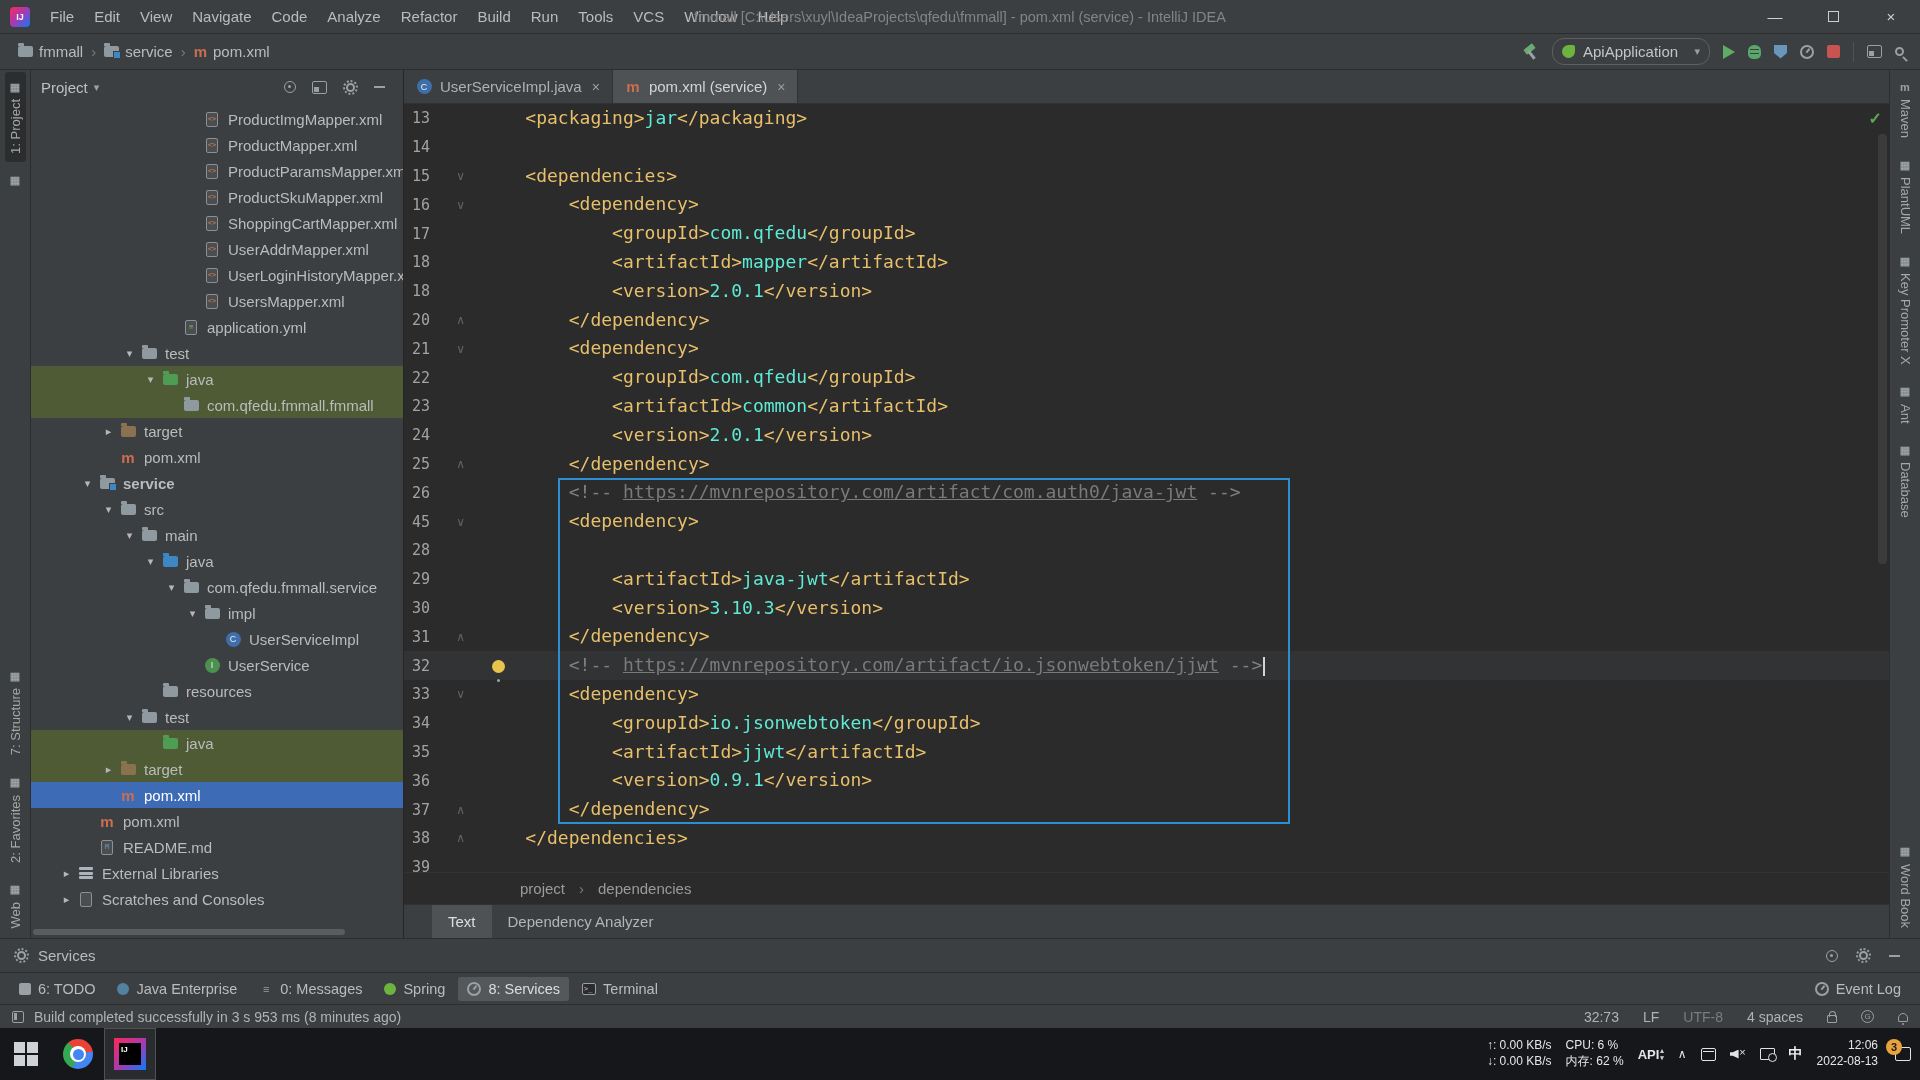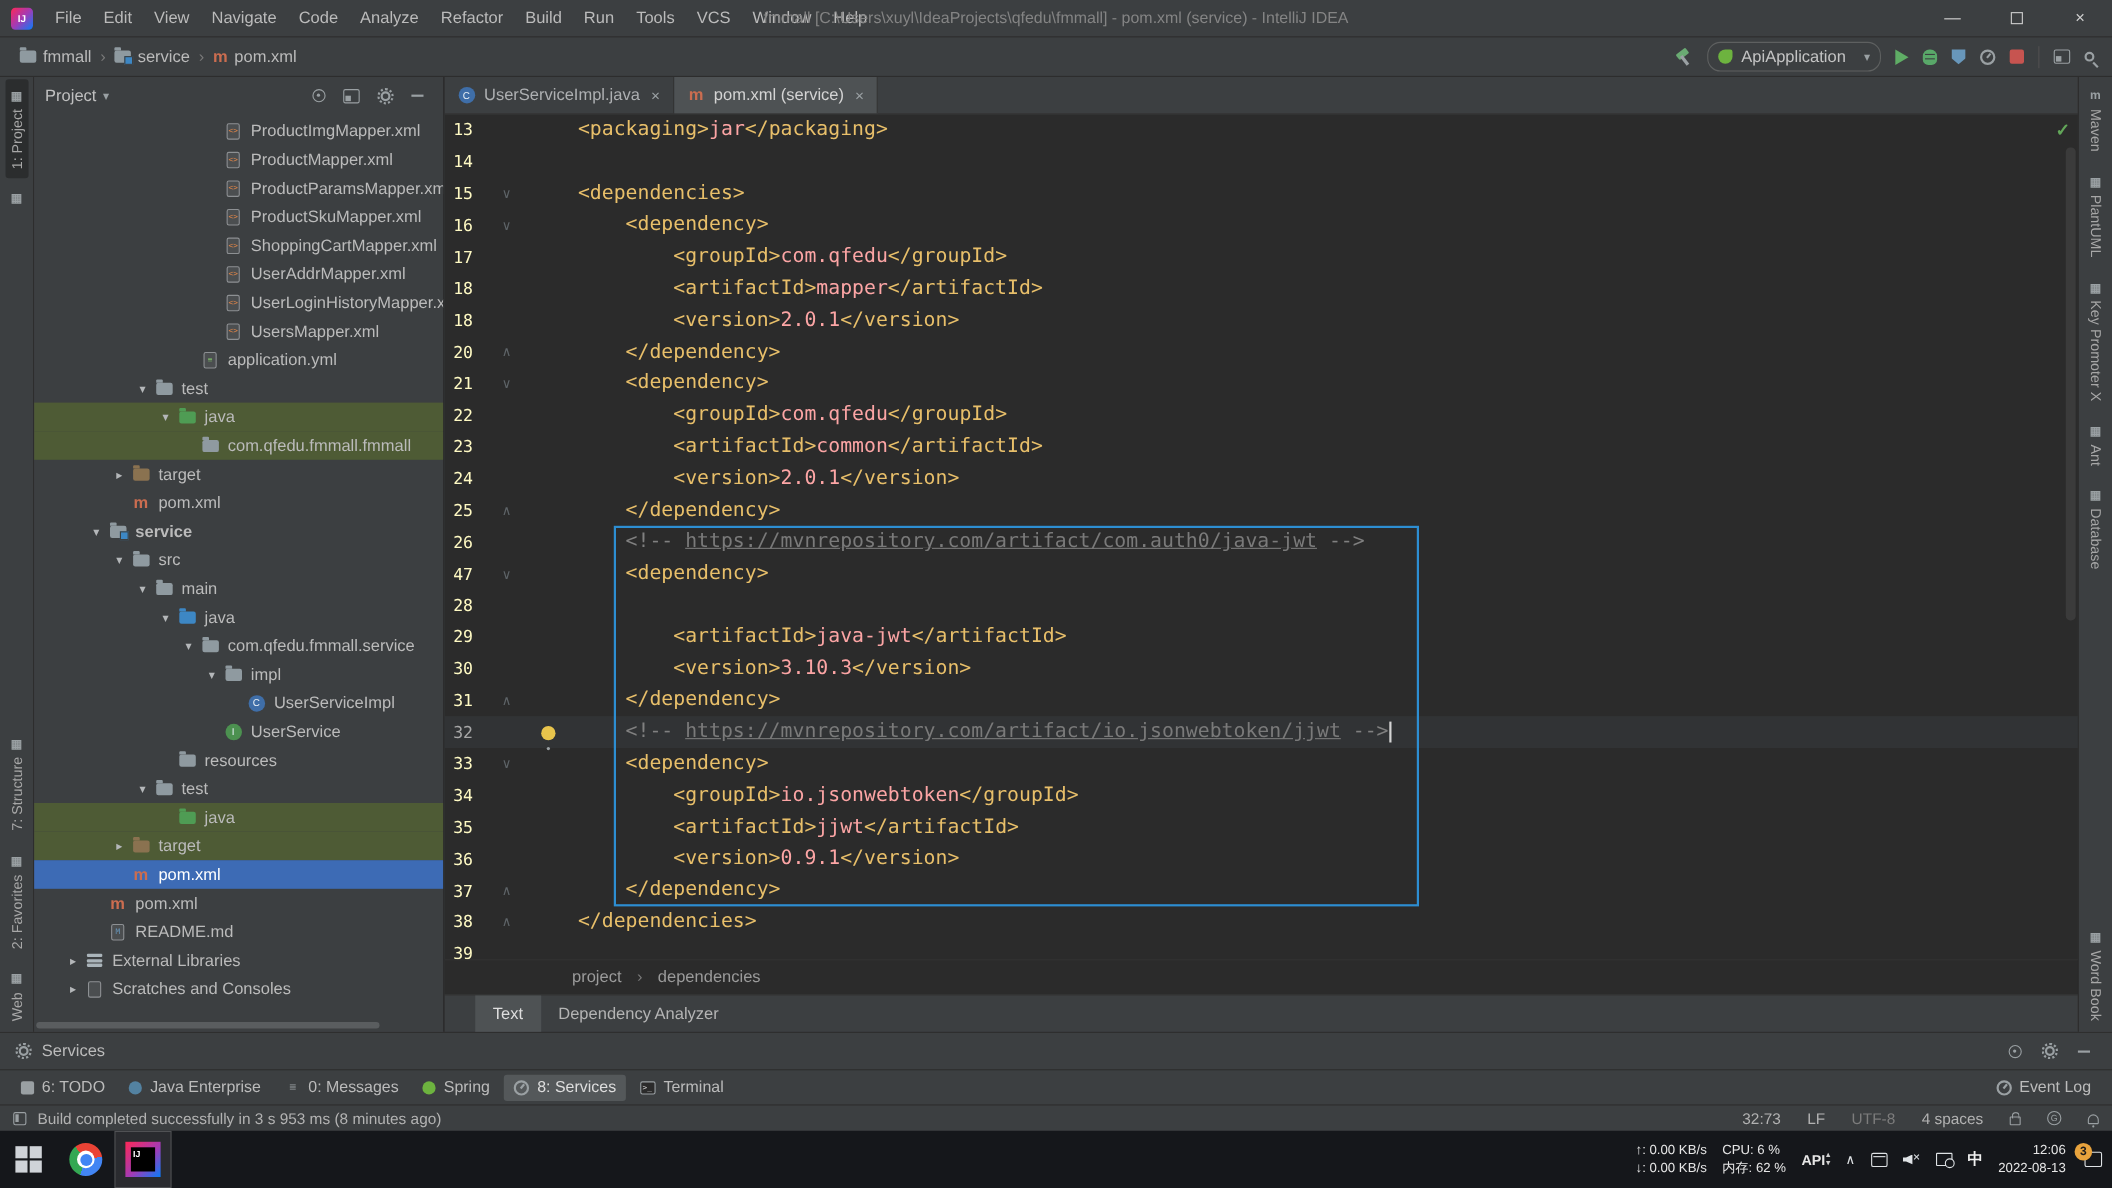--- a/index.html
+++ b/index.html
@@ -97,26 +97,26 @@
   
   .editor{flex:1;display:flex;flex-direction:column;min-width:0;background:#2b2b2b}
   .tabbar{height:34px;background:#3c3f41;display:flex;align-items:stretch;flex:none;border-bottom:1px solid #323232}
   .tab{display:flex;align-items:center;gap:8px;padding:0 12px;font-size:15px;color:#aeb0b2;border-right:1px solid #323232}
   .tab.active{background:#4e5254;color:#d4d4d4}
   .tclose{color:#9aa0a3;font-size:14px;margin-left:2px}
   .ticon{width:16px;height:16px;display:flex;align-items:center;justify-content:center;flex:none}
   .code-wrap{position:relative;height:768px;overflow:hidden;flex:none}
   .cl{display:flex;align-items:center;height:28.8px}
   .cl.cur{background:#313335}
-  .ln{width:26px;text-align:right;font:15px "DejaVu Sans Mono",monospace;color:#fef9c3;flex:none}
+  .ln{width:26px;text-align:right;font:15px "DejaVu Sans Mono",monospace;color:#a3a3a3;flex:none}
   .cl.cur .ln{color:#a7a7a7}
   .fold{width:44px;text-align:right;padding-right:9px;color:#5e6468;font-size:12px;flex:none}
   .ct{font:18px/28.8px "DejaVu Sans Mono",monospace;white-space:pre}
   .ct{padding-left:8px}
-  .sg-t{color:#e8bf6a}.sg-x{color:#fca5a5}.sg-c{color:#808080}
+  .sg-t{color:#e8bf6a}.sg-x{color:#5eead4}.sg-c{color:#808080}
   .sg-l{color:#7a7a7a;text-decoration:underline}
   .caret2{display:inline-block;width:2px;height:19px;background:#d4d4d4;vertical-align:middle;margin-left:1px}
   .sel-box{position:absolute;left:154px;top:374.4px;width:732px;height:346px;border:2px solid #2d8ed2;pointer-events:none}
   .bulb{position:absolute;left:88px;top:556px;width:13px;height:13px;border-radius:50%;background:#e8c44c;box-shadow:0 14px 0 -5px #9aa0a3}
   .insp{position:absolute;top:5px;right:7px;color:#62a659;font-size:16px;font-weight:bold}
   .vthumb{position:absolute;right:2px;top:30px;width:9px;height:430px;background:rgba(255,255,255,.08);border-radius:4px}
   .xmlcrumbs{height:32px;display:flex;align-items:center;gap:14px;padding-left:116px;color:#9b9b9b;background:#2b2b2b;border-top:1px solid #323232;flex:none}
   .edtabs{height:34px;background:#3c3f41;display:flex;align-items:stretch;padding-left:28px;border-top:1px solid #323232;flex:none}
   .edtab{display:flex;align-items:center;padding:0 16px;color:#b4b4b4}
   .edtab.active{background:#4e5254;color:#dedede}
@@ -578,21 +578,21 @@
               <span class="ln">25</span>
               <span class="fold">∧</span>
               <span class="ct"><span class="sg-x">        </span><span class="sg-t">&lt;/dependency&gt;</span></span>
             </div>
             <div class="cl">
               <span class="ln">26</span>
               <span class="fold"></span>
               <span class="ct"><span class="sg-x">        </span><span class="sg-c">&lt;!-- </span><span class="sg-l">https://mvnrepository.com/artifact/com.auth0/java-jwt</span><span class="sg-c"> --&gt;</span></span>
             </div>
             <div class="cl">
-              <span class="ln">47</span>
+              <span class="ln">45</span>
               <span class="fold">∨</span>
               <span class="ct"><span class="sg-x">        </span><span class="sg-t">&lt;dependency&gt;</span></span>
             </div>
             <div class="cl">
               <span class="ln">28</span>
               <span class="fold"></span>
             </div>
             <div class="cl">
               <span class="ln">29</span>
               <span class="fold"></span>

